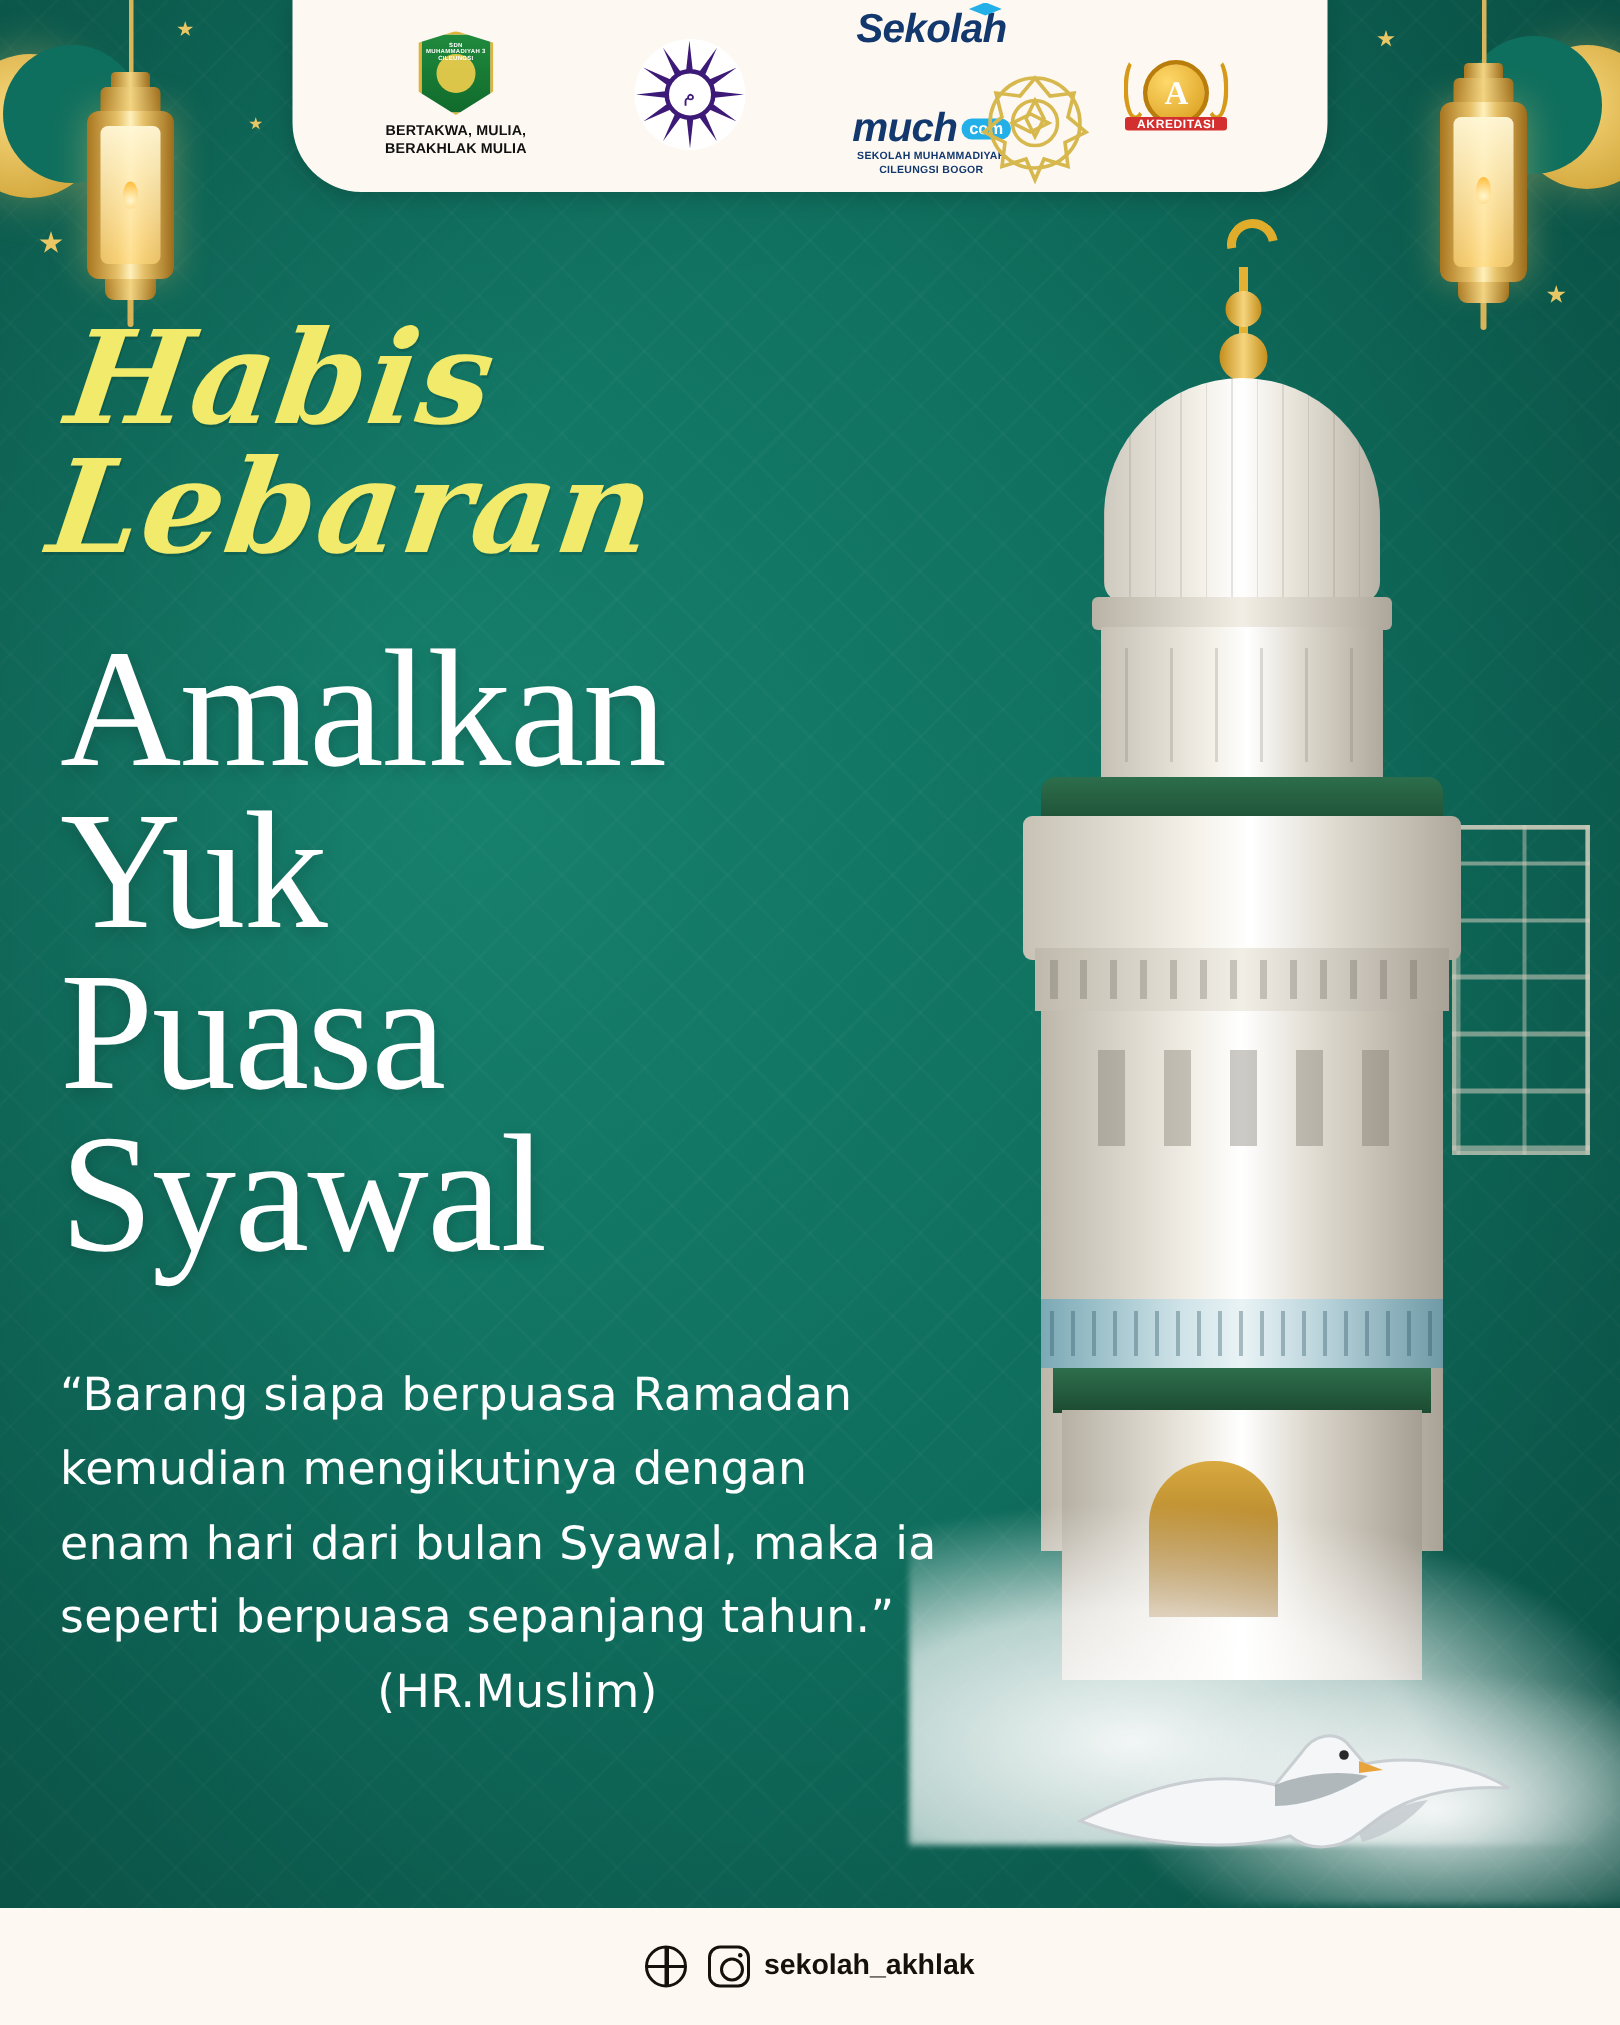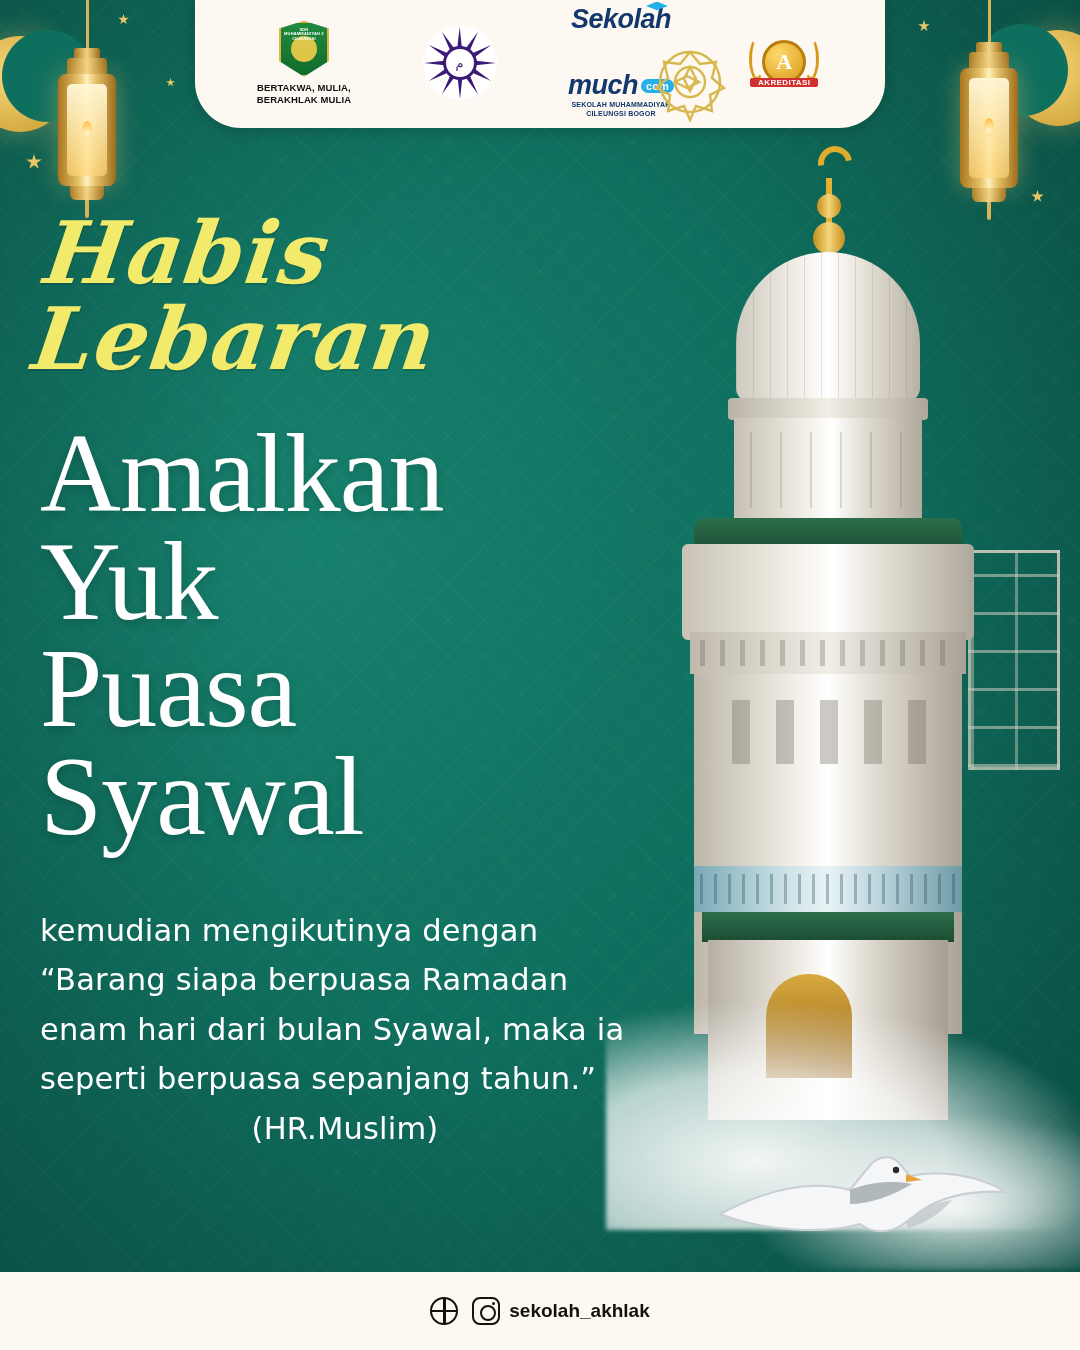--- a/index.html
+++ b/index.html
@@ -515,22 +515,22 @@
 
   <div class="content">
     <div class="script-title">Habis Lebaran</div>
     <div class="headline">
       <span>Amalkan</span>
       <span>Yuk</span>
       <span>Puasa</span>
       <span>Syawal</span>
     </div>
     <div class="quote">
+      <div>“Barang siapa berpuasa Ramadan</div>
       <div>kemudian mengikutinya dengan</div>
-      <div>“Barang siapa berpuasa Ramadan</div>
       <div>enam hari dari bulan Syawal, maka ia</div>
       <div>seperti berpuasa sepanjang tahun.”</div>
       <div class="last">(HR.Muslim)</div>
     </div>
   </div>
 
   <svg class="ornament" viewBox="0 0 100 100">
     <g fill="none" stroke="#d7b84e" stroke-width="2.4">
       <circle cx="50" cy="50" r="30"></circle>
       <circle cx="50" cy="50" r="15"></circle>

